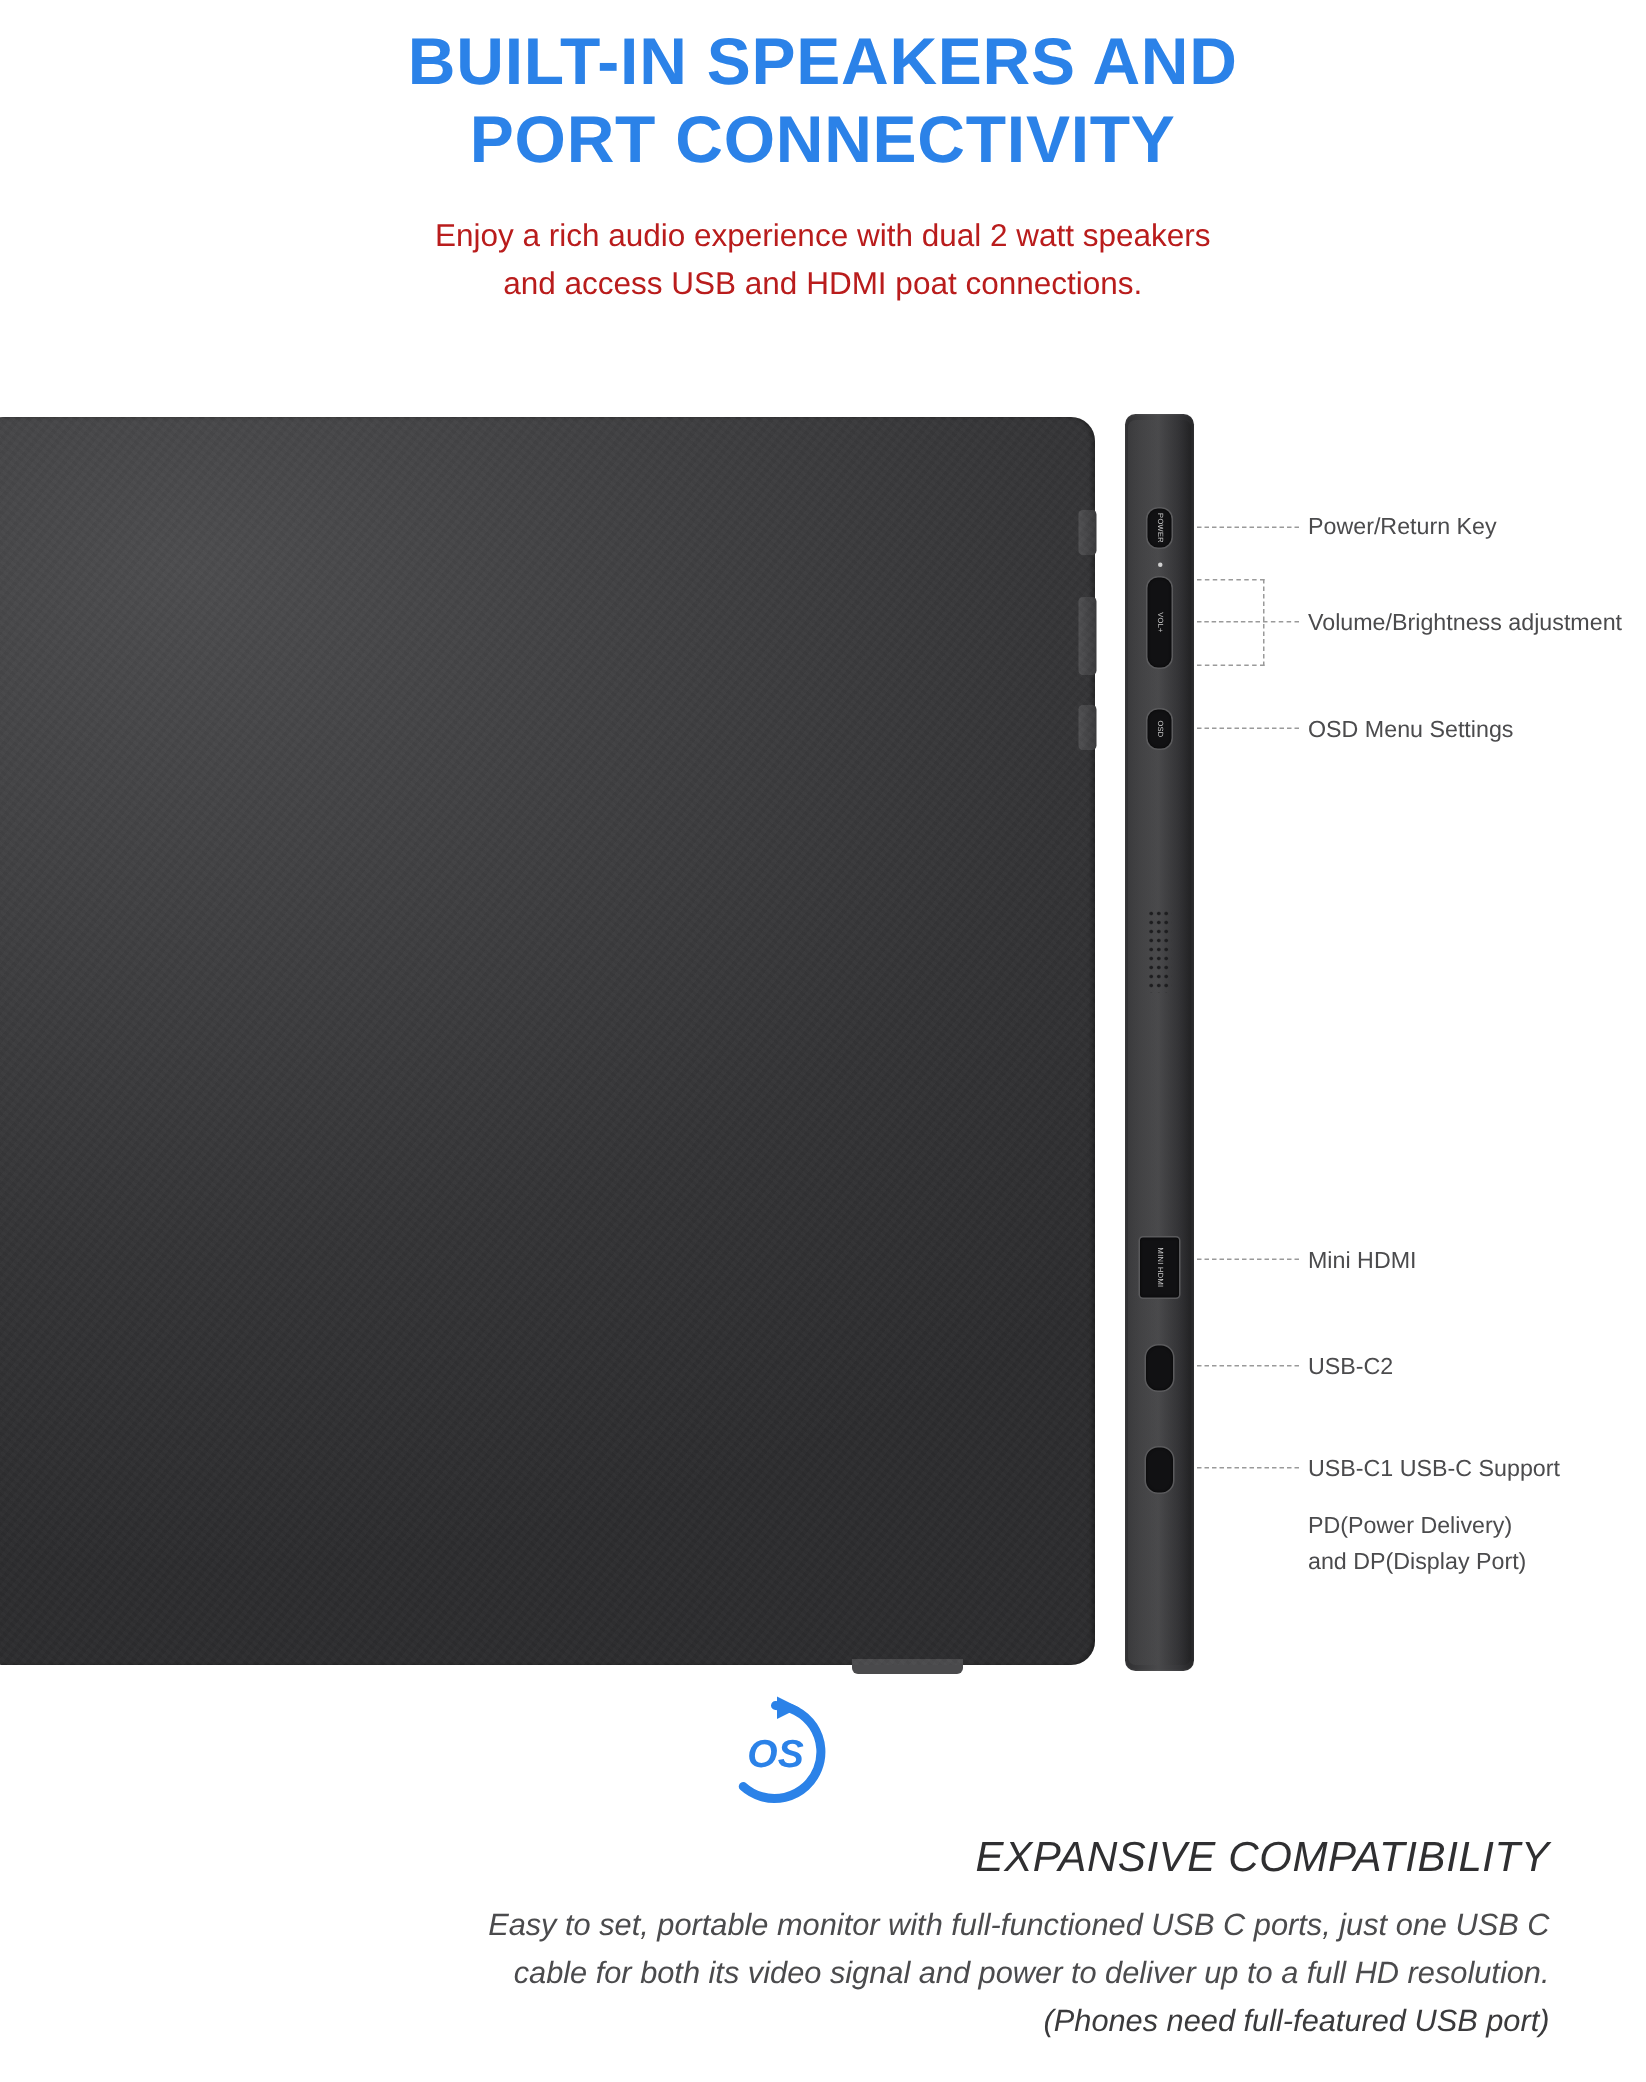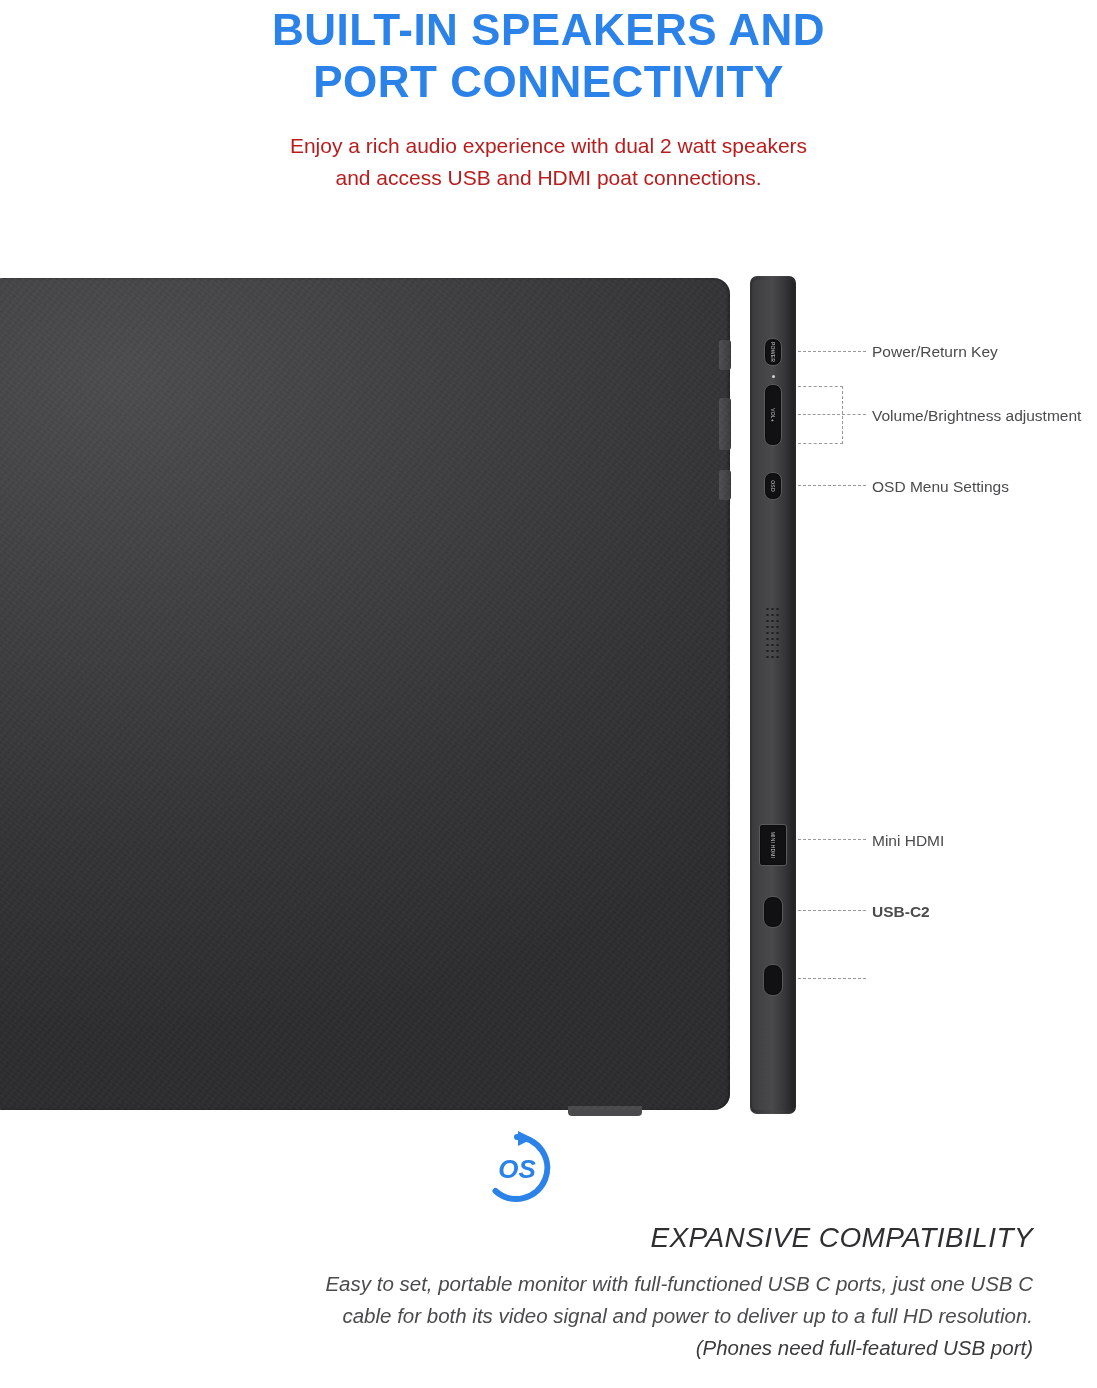--- a/index.html
+++ b/index.html
@@ -13,20 +13,21 @@
     position: relative;
     font-family: "Liberation Sans", sans-serif;
     color: #3b3b3b;
     overflow: hidden;
   }
 
   
   .header {
     padding-top: 4px;
     text-align: center;
+    margin-top: 12px;
   }
   .headline {
     color: #2b82e8;
     font-weight: bold;
     font-size: 44px;
     line-height: 1.18;
     letter-spacing: 0.5px;
     margin: 0;
   }
   .headline .line {
@@ -266,22 +267,27 @@
   <div class="lead" style="left:798px; top:702px; width:68px;"></div>
 
   <div class="callout" style="left:872px; top:64px;">Power/Return Key</div>
 
   <div class="callout" style="left:872px; top:128px;">Volume/Brightness adjustment</div>
 
   <div class="callout" style="left:872px; top:199px;">OSD Menu Settings</div>
 
   <div class="callout" style="left:872px; top:553px;">Mini HDMI</div>
 
-  <div class="callout" style="left:872px; top:624px;font-weight:bold;">USB-C2</div>
-
+  <div class="callout" style="left:872px; top:624px;">USB-C2</div>
+
+  <div class="callout" style="left:872px; top:692px;">
+    <span>USB-C1  USB-C Support</span>
+    <span class="sub" style="margin-top:14px;">PD(Power Delivery)</span>
+    <span class="sub">and DP(Display Port)</span>
+  </div>
 </div>
 
 <div class="compat">
   <div class="os-badge">
     <svg width="80" height="80" viewBox="0 0 80 80" aria-hidden="true">
       <path d="M40 9 A31 31 0 1 1 18.5 63" fill="none" stroke="#2b82e8" stroke-width="6" stroke-linecap="round"></path>
       <path d="M41 3 L56 10.5 L41 18 Z" fill="#2b82e8"></path>
       <text x="40" y="50" text-anchor="middle" font-family="Liberation Sans, sans-serif" font-size="26" font-weight="bold" fill="#2b82e8">OS</text>
     </svg>
   </div>

